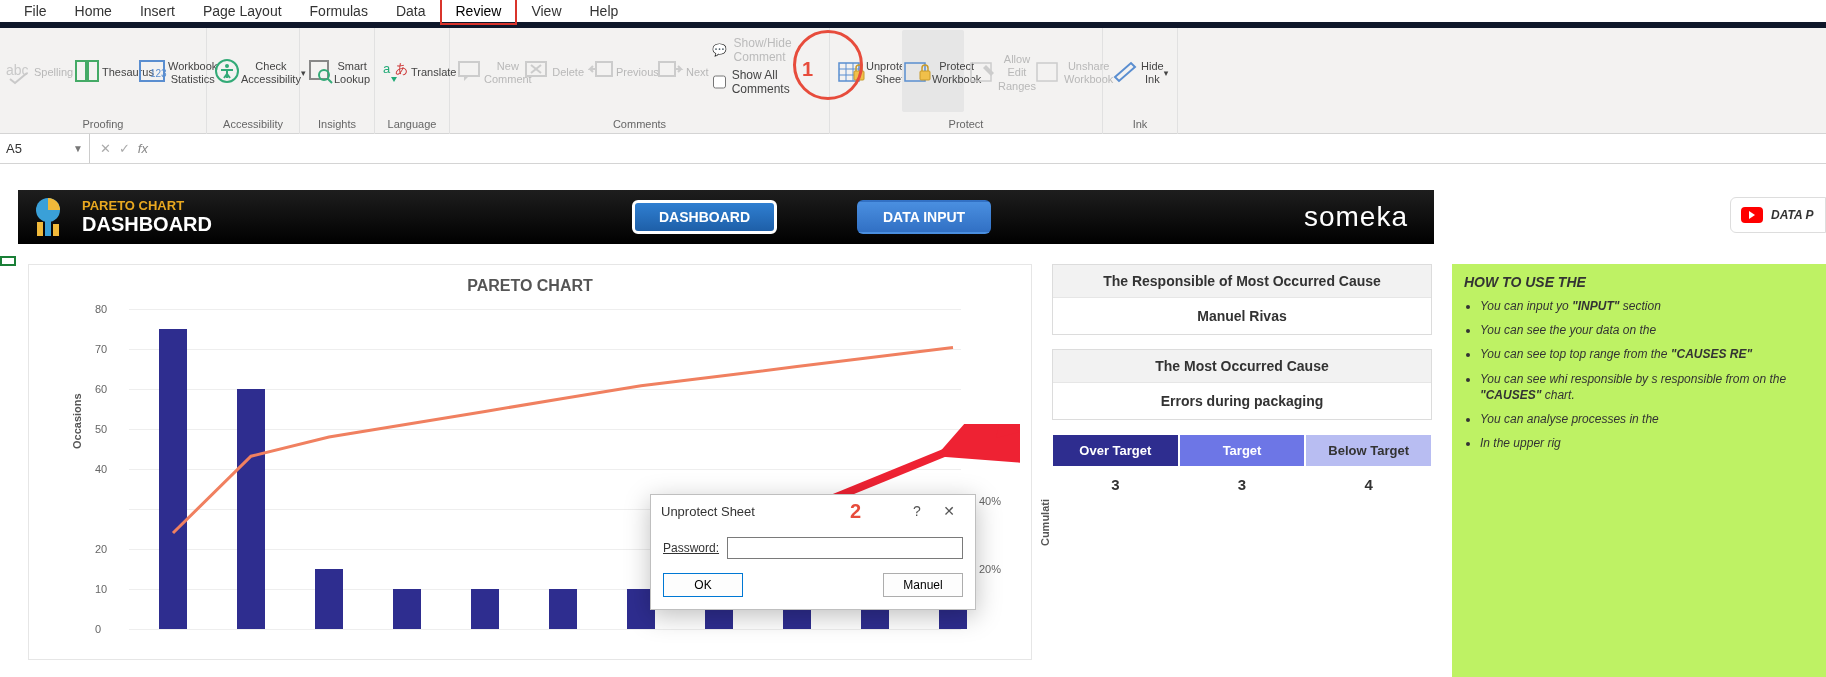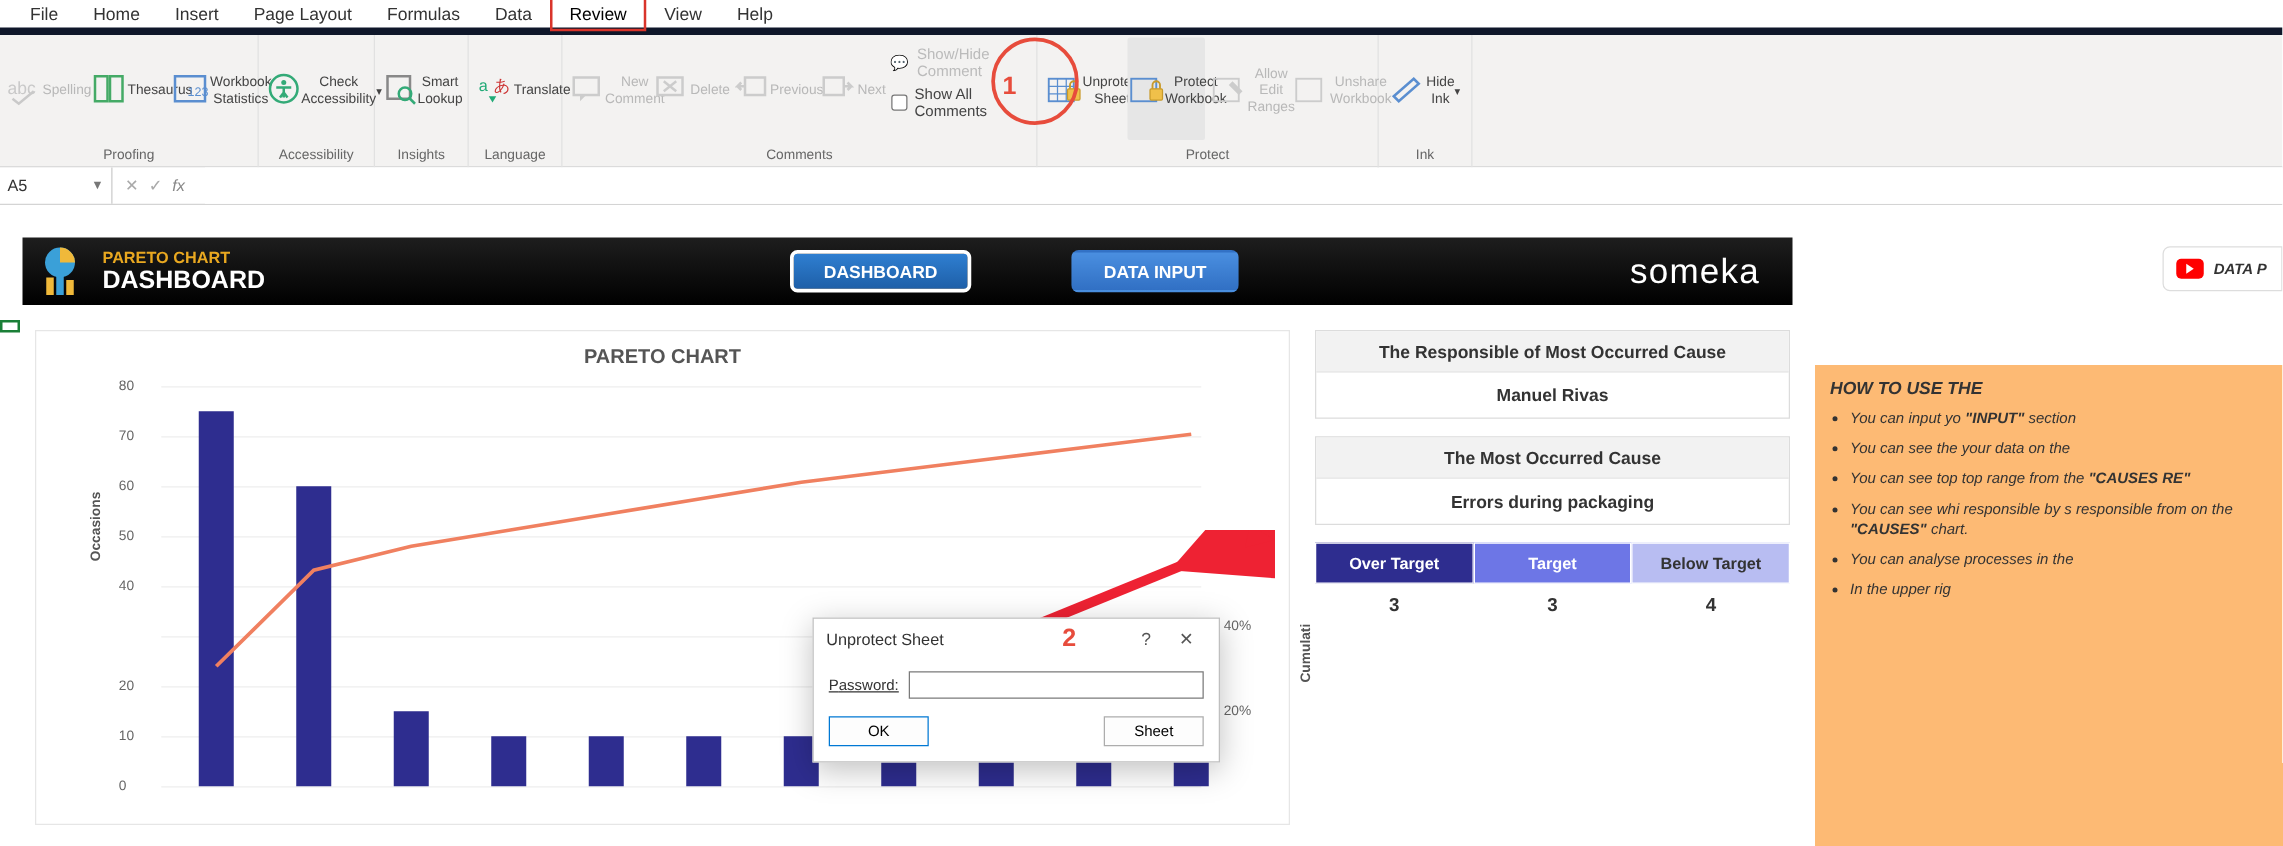--- a/index.html
+++ b/index.html
@@ -72,21 +72,21 @@
 .side-card-h { background:#f2f2f2; text-align:center; font-weight:700; font-size:14px; color:#333; padding:8px 4px; border-bottom:1px solid #e6e6e6;}
 .side-card-b { text-align:center; font-size:14px; font-weight:700; color:#333; padding:10px 4px; }
 .target-row { display:flex; }
 .target-cell { flex:1; text-align:center; padding:8px 0; font-size:13px; font-weight:700; border:1px solid #fff;}
 .th-over { background:#2e2d8f; color:#fff;}
 .th-target { background:#6d76e6; color:#fff;}
 .th-below { background:#b8bdf2; color:#333;}
 .td { background:#fff; color:#333; font-size:15px; }
 
 
-.help-panel { position:absolute; left:1452px; top:100px; right:0; bottom:0; background:#fdba74; padding:10px 12px; overflow:hidden;margin-top:28px; }
+.help-panel { position:absolute; left:1452px; top:100px; right:0; bottom:0; background:#bef264; padding:10px 12px; overflow:hidden; }
 .help-title { font-style:italic; font-weight:700; font-size:14px; color:#333; margin-bottom:8px; }
 .help-list { list-style:disc; padding-left:16px; font-size:12px; color:#333; font-style:italic; }
 .help-list li { margin-bottom:8px; line-height:1.35; }
 .help-list b { font-weight:700; }
 
 
 .dialog { position:absolute; left:650px; top:330px; width:326px; background:#fff; border:1px solid #bfbfbf; box-shadow:0 6px 24px rgba(0,0,0,.25); }
 .dialog-title { display:flex; align-items:center; height:32px; padding:0 10px; font-size:13px; color:#333; }
 .dialog-title .spacer { flex:1; }
 .dlg-icon { width:32px; text-align:center; font-size:14px; color:#555; cursor:pointer; }
@@ -464,16 +464,16 @@
       <span class="red-num" style="position:static; margin-right:40px">2</span>
       <span class="dlg-icon">?</span>
       <span class="dlg-icon">✕</span>
     </div>
     <div class="dialog-body">
       <label><span>P</span><span>assword:</span></label>
       <input type="password" style="">
     </div>
     <div class="dialog-btns">
       <button class="dialog-btn primary">OK</button>
-      <button class="dialog-btn">Sheet</button>
+      <button class="dialog-btn">Manuel</button>
     </div>
   </div>
 </div>
 
 </body></html>

